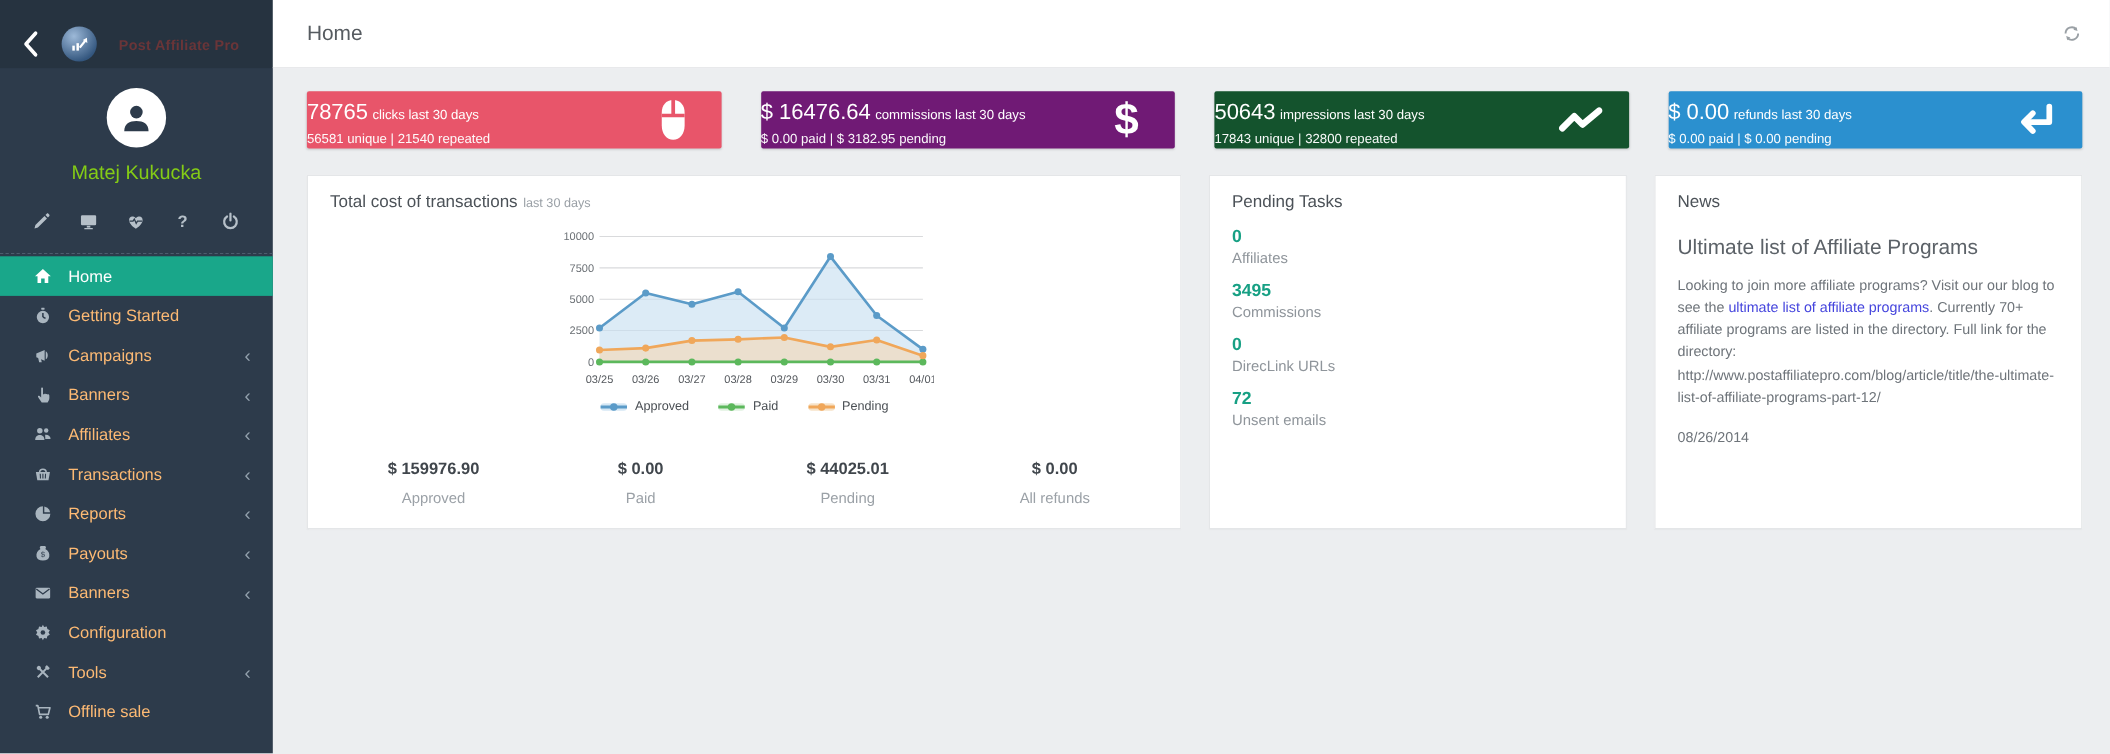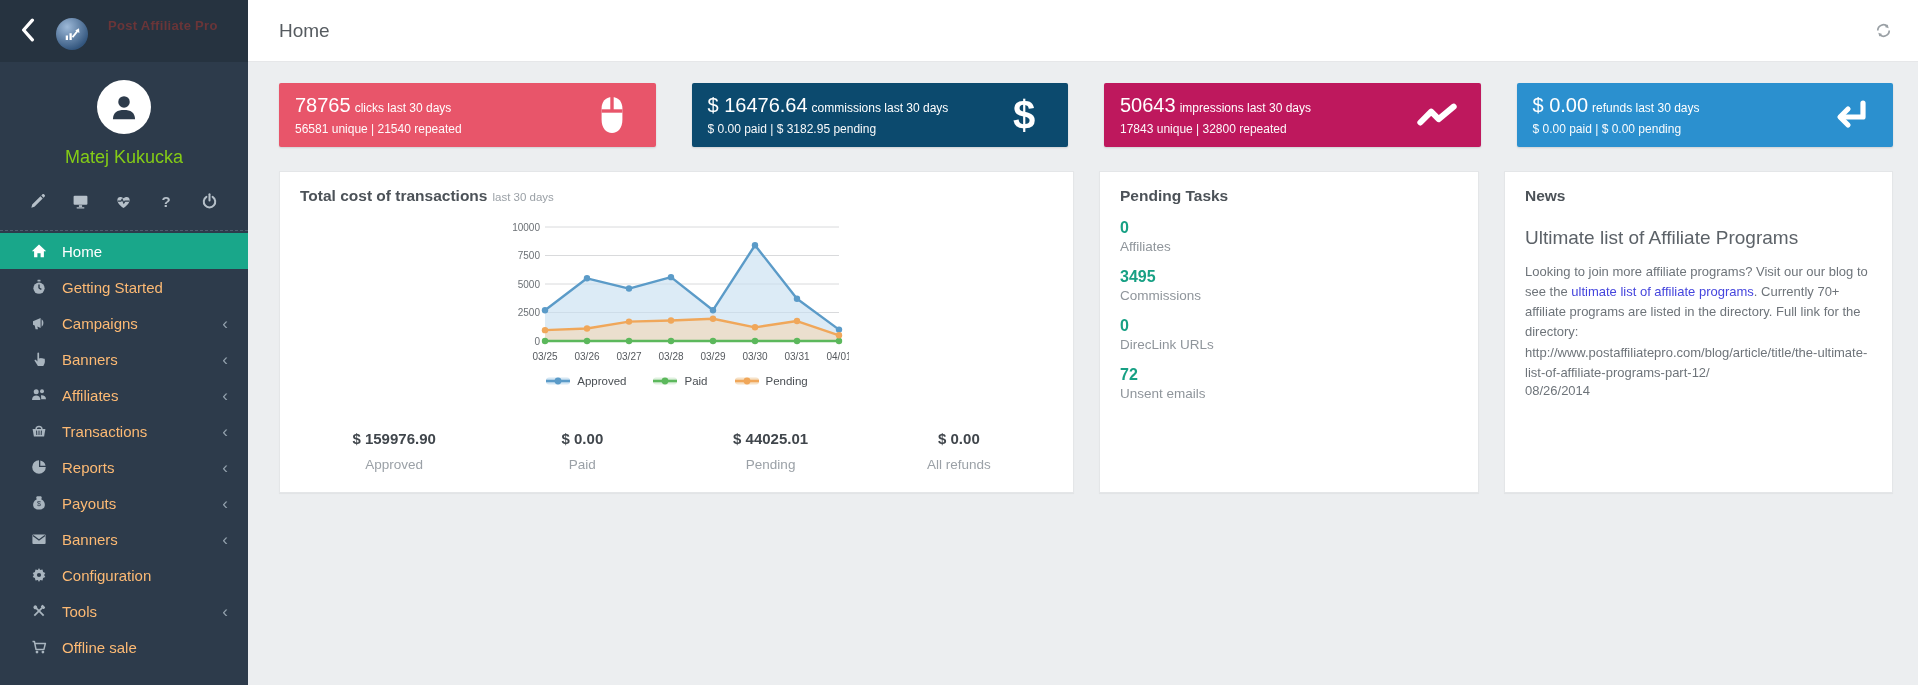--- a/index.html
+++ b/index.html
@@ -3,21 +3,21 @@
 <meta charset="utf-8">
 <style>
   :root{ --sidebar-bg:#2d3b4b; }
   *{box-sizing:border-box; margin:0; padding:0;}
   html,body{width:1918px;height:685px;overflow:hidden;}
   body{font-family:"Liberation Sans", sans-serif; background:#eceef0; color:#444;}
   .page{width:1918px;height:685px;display:flex;}
 
   
   .sidebar{width:248px;flex:0 0 248px;background:var(--sidebar-bg);height:685px;display:flex;flex-direction:column;}
-  .side-top{height:62px;background:#263340;display:flex;align-items:flex-start;padding:18px 14px 0 20px;gap:20px;}
+  .side-top{height:62px;background:#263340;display:flex;align-items:center;padding:18px 14px 0 20px;gap:20px;}
   .back{color:#fff;width:16px;height:24px;display:inline-flex;cursor:pointer;}
   .back svg{width:100%;height:100%;}
   .logo{width:32px;height:32px;border-radius:50%;background:radial-gradient(circle at 35% 28%, #9db9d8, #33567e 75%);display:inline-flex;align-items:center;justify-content:center;flex:0 0 32px;cursor:pointer;}
   .logo svg{width:20px;height:20px;}
   .logo-text{font-size:13px;font-weight:bold;color:#6a3538;white-space:nowrap;letter-spacing:.3px;}
   .profile{text-align:center;padding-top:18px;}
   .avatar{width:54px;height:54px;border-radius:50%;background:#fff;margin:0 auto;display:flex;align-items:center;justify-content:center;}
   .avatar svg{width:34px;height:34px;color:#2d3b4b;}
   .uname{margin-top:13px;font-size:18px;color:#84cc16;}
   .quick-row{display:flex;justify-content:space-between;padding:24px 30px 18px 28px;}
@@ -38,57 +38,57 @@
   
   .main{flex:1;display:flex;flex-direction:column;height:685px;}
   .topbar{height:62px;background:#fff;border-bottom:1px solid #e6e7e9;display:flex;align-items:center;padding:0 26px 0 31px;}
   .topbar h1{font-size:19px;font-weight:400;color:#565b60;}
   .refresh{margin-left:auto;width:17px;height:17px;color:#9aa0a5;cursor:pointer;display:inline-flex;}
   .refresh svg{width:100%;height:100%;}
   .content{padding:21px 25px 0 31px;}
 
   
   .stat-row{display:flex;gap:36px;margin-bottom:24px;}
-  .stat-card{flex:1;height:64px;border-radius:2px;color:#fff;display:flex;align-items:center;padding:8px 18px 8px 16px;box-shadow:0 1px 2px rgba(0,0,0,.12);cursor:pointer;}
+  .stat-card{flex:1;height:52px;border-radius:2px;color:#fff;display:flex;padding:8px 18px 8px 0;box-shadow:0 1px 2px rgba(0,0,0,.12);cursor:pointer;}
   .stat-text{flex:1;min-width:0;}
   .l1{white-space:nowrap;}
   .l1 .big{font-size:20px;}
   .l1 .small{font-size:12px;margin-left:4px;}
   .l2{font-size:12px;margin-top:5px;opacity:.97;}
   .stat-icon{flex:0 0 52px;display:flex;align-items:center;justify-content:center;color:#fff;}
   .stat-icon svg{width:40px;height:40px;}
   .stat-icon .mouse-svg{width:32px;height:40px;}
   .dollar-glyph{font-size:40px;font-weight:bold;line-height:1;}
 
   
   .row2{display:flex;gap:25px;align-items:stretch;}
   .card{background:#fff;border:1px solid #e4e6e8;box-shadow:0 1px 1px rgba(0,0,0,.04);height:322px;padding:15px 20px 16px;display:flex;flex-direction:column;}
   .card-title{font-size:15.5px;color:#4c5258;}
-  .card-title b{font-weight:700;}
+  .card-title b{font-weight:400;}
   .card-title .sub{font-size:11.5px;color:#9aa0a6;font-weight:400;margin-left:5px;}
   .chart-card{flex:0 0 795px;}
   #chart{margin:14px auto 0;}
   #chart-legend{display:flex;justify-content:center;gap:26px;margin-top:2px;}
   .leg-item{display:inline-flex;align-items:center;gap:6px;}
   .leg-label{font-size:11.5px;color:#4a4f54;}
   .totals{display:flex;margin-top:auto;padding-bottom:4px;}
   .tcol{flex:1;text-align:center;}
   .tval{font-size:15px;font-weight:bold;color:#40464c;}
   .tlab{font-size:13.5px;color:#9ba1a7;margin-top:10px;}
 
   .tasks-card{flex:0 0 380px;}
   .task-count{font-size:16px;font-weight:bold;color:#17a084;margin-top:14px;}
   .task-count:first-of-type{margin-top:20px;}
   .task-label{font-size:13.5px;color:#8f959b;margin-top:2px;}
 
   .news-card{flex:1;}
   .news-h{font-size:19px;font-weight:400;color:#5c6268;margin-top:22px;}
   .news-body{font-size:13px;color:#6e747a;line-height:1.55;margin-top:13px;}
   .news-body a{color:#4545dd;text-decoration:none;cursor:pointer;}
-  .news-date{font-size:13px;color:#6e747a;}
+  .news-date{font-size:13px;color:#6e747a;margin-top:19px;}
 </style>
 </head>
 <body>
 
 <div class="page">
 
   <aside class="sidebar">
     <div class="side-top">
       <span class="back">
           <svg viewBox="0 0 14 22">
@@ -304,30 +304,30 @@
             <div class="l2">56581 unique | 21540 repeated</div>
           </div>
           <div class="stat-icon">
               <svg class="mouse-svg" viewBox="0 0 16 20" fill="currentColor">
                 <path d="M8 1 C4.7 1 2.8 3.5 2.8 6.7 V12.5 C2.8 16.4 5 19 8 19 C11 19 13.2 16.4 13.2 12.5 V6.7 C13.2 3.5 11.3 1 8 1 Z"></path>
                 <line x1="8" y1="1" x2="8" y2="8" stroke="var(--card-bg)" stroke-width="1.7"></line>
                 <line x1="2.8" y1="8" x2="13.2" y2="8" stroke="var(--card-bg)" stroke-width="1.7"></line>
               </svg>
             </div>
         </div>
-        <div class="stat-card" style="background: #0c4a6e; --card-bg: #17a689;">
+        <div class="stat-card" style="background: #701a75; --card-bg: #17a689;">
           <div class="stat-text">
             <div class="l1"><span class="big">$ 16476.64</span><span class="small">commissions last 30 days</span></div>
             <div class="l2">$ 0.00 paid | $ 3182.95 pending</div>
           </div>
           <div class="stat-icon">
               <span class="dollar-glyph">$</span>
             </div>
         </div>
-        <div class="stat-card" style="background: #be185d; --card-bg: #f0a64f;">
+        <div class="stat-card" style="background: #14532d; --card-bg: #f0a64f;">
           <div class="stat-text">
             <div class="l1"><span class="big">50643</span><span class="small">impressions last 30 days</span></div>
             <div class="l2">17843 unique | 32800 repeated</div>
           </div>
           <div class="stat-icon">
               <svg viewBox="0 0 24 16" fill="none" stroke="currentColor" stroke-width="3.6" stroke-linecap="round" stroke-linejoin="round">
                 <polyline points="2,12.5 8.5,6 13,10.5 22,3"></polyline>
               </svg>
             </div>
         </div>

